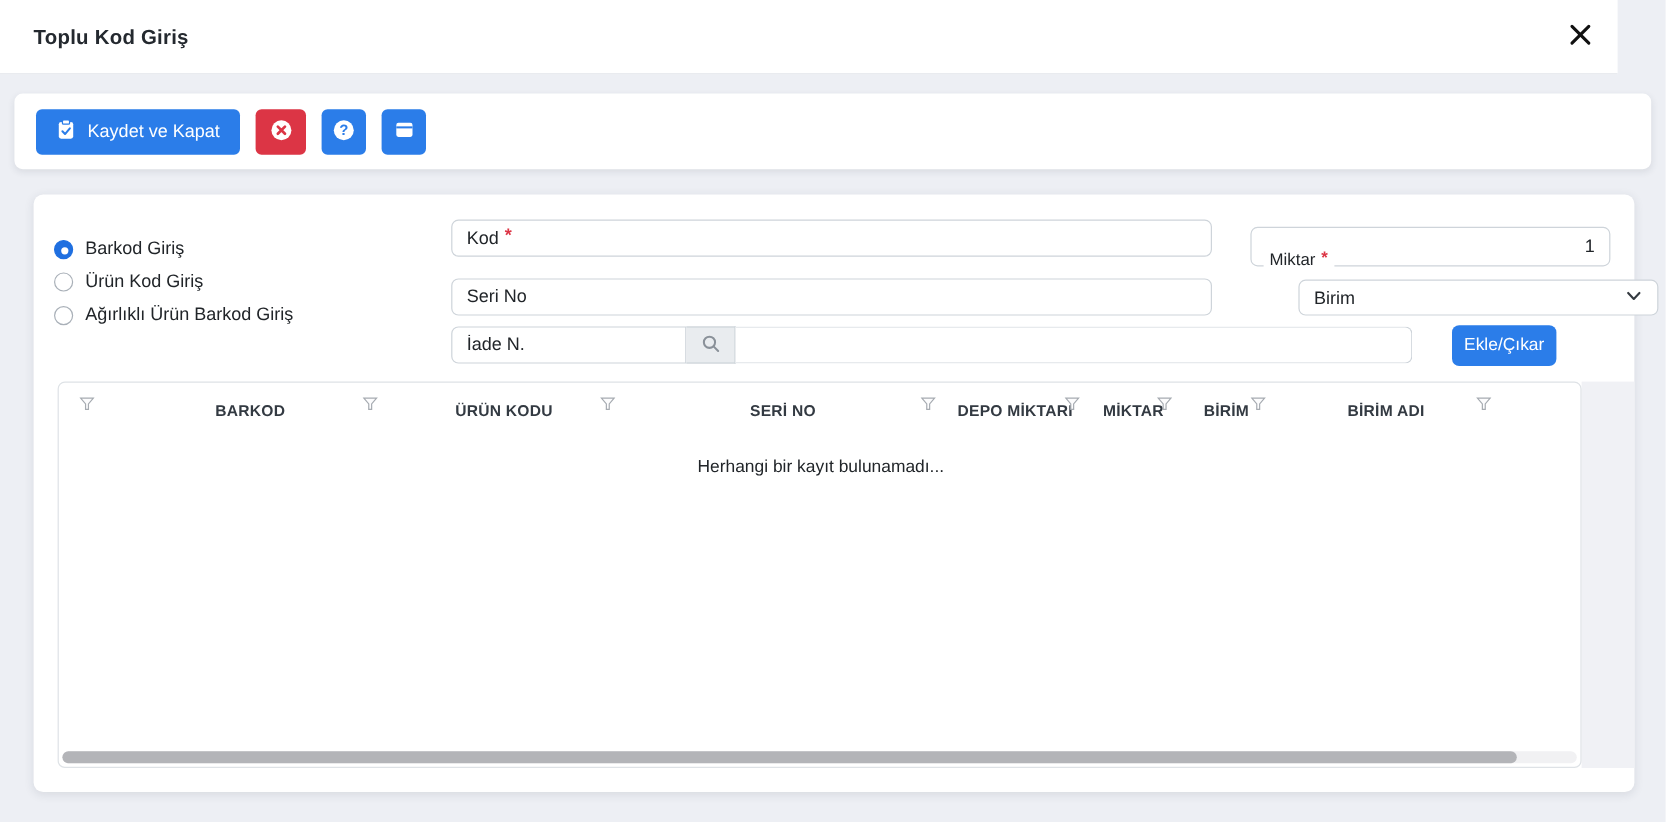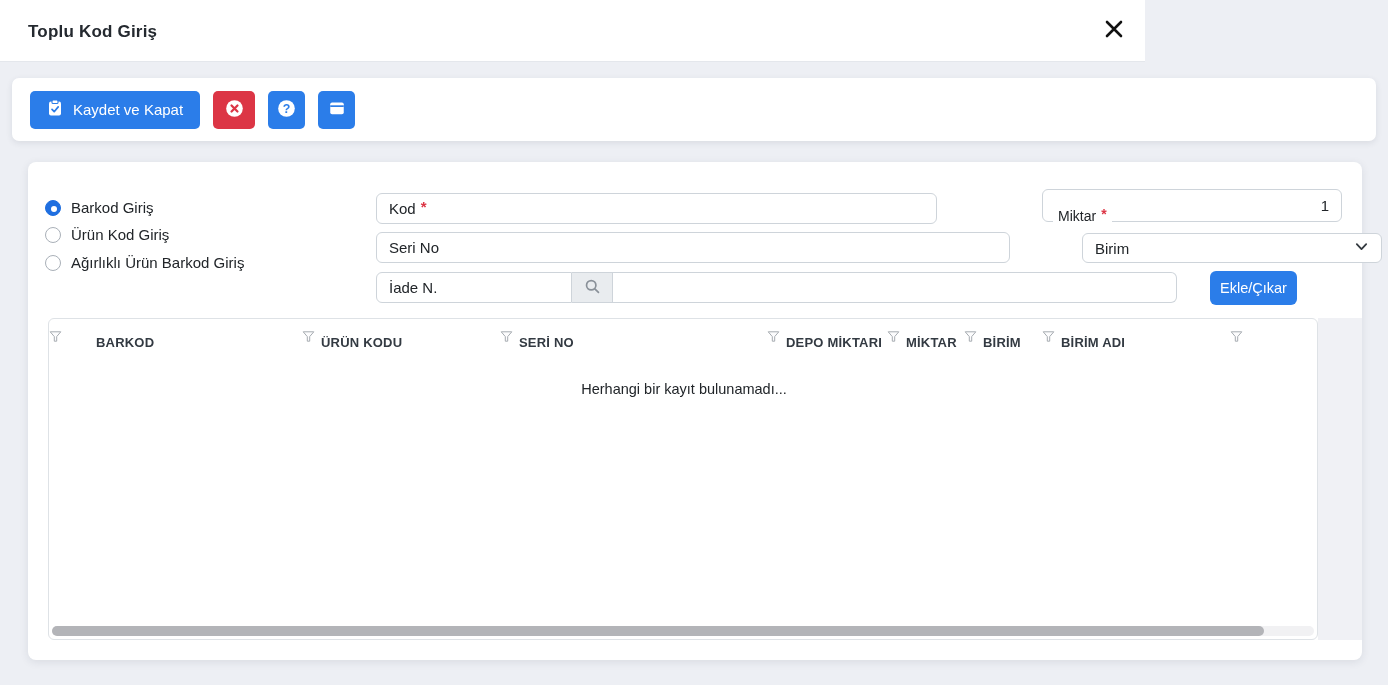--- a/index.html
+++ b/index.html
@@ -4,21 +4,21 @@
 <style>
   * { margin:0; padding:0; box-sizing:border-box; }
   html,body { width:1388px; height:685px; overflow:hidden; }
   body {
     font-family:"Liberation Sans","DejaVu Sans",sans-serif;
     background:#edeff4; color:#212529;
   }
 
   
   .dialog-header {
-    position:absolute; left:0; top:0; width:1145px; height:62px;
+    position:absolute; left:0; top:0; width:1348px; height:62px;
     background:#fff; border-bottom:1px solid #e4e7ec;
   }
   .dialog-title {
     position:absolute; left:28px; top:22px;
     font-size:17px; font-weight:700; color:#24292f; letter-spacing:.2px;
   }
   .close-btn {
     position:absolute; right:16px; top:15px; width:30px; height:30px;
     background:none; border:none; cursor:pointer;
     display:flex; align-items:center; justify-content:center;
@@ -108,21 +108,21 @@
   .grid-container {
     position:absolute; left:20px; top:156px; width:1270px; height:322px;
     border:1px solid #dee2e6; border-radius:6px; background:#fff;
     overflow:hidden;
   }
   .grid-side-fill {
     position:absolute; left:1290px; top:156px; width:44px; height:322px;
     background:#f0f1f5;
   }
   .grid-header { display:flex; height:46px; width:1322px; }
-  .hcell { position:relative; display:flex; align-items:center; justify-content:flex-start;
+  .hcell { position:relative; display:flex; align-items:center; justify-content:center;
            font-size:13px; font-weight:700; color:#333a42; letter-spacing:.2px; }
   .hcell .funnel { position:absolute; right:6px; top:11px; cursor:pointer; }
   .hcell.c0 { width:47px; } .hcell.c0 .funnel { position:static; margin-top:-8px; }
   .hcell.c1 { width:225px; } .hcell.c2 { width:198px; } .hcell.c3 { width:267px; }
   .hcell.c4 { width:120px; } .hcell.c5 { width:77px;  } .hcell.c6 { width:78px; }
   .hcell.c7 { width:188px; }
   .hcell.c8 { width:122px; justify-content:flex-end; padding-left:14px; }
   .empty-text { position:absolute; left:0; top:62px; width:1270px; text-align:center;
                 font-size:14.5px; color:#212529; }
 
@@ -194,21 +194,21 @@
   </div>
   <div class="radio-row" style="top:64px">
     <span class="radio-dot"></span>
     <span class="radio-label">Ürün Kod Giriş</span>
   </div>
   <div class="radio-row" style="top:92px">
     <span class="radio-dot"></span>
     <span class="radio-label">Ağırlıklı Ürün Barkod Giriş</span>
   </div>
 
-  <div class="field" style="left:348px; top:31px; width:561px; height:31px;">
+  <div class="field" style="left:348px; top:21px; width:634px; height:31px;">
     <span>Kod</span>
     <span class="req">*</span>
   </div>
 
   <div class="float-field">
     <span class="flabel">
       <span>Miktar</span>
       <span class="req">*</span>
     </span>
     <input class="raw" value="1" style="">

